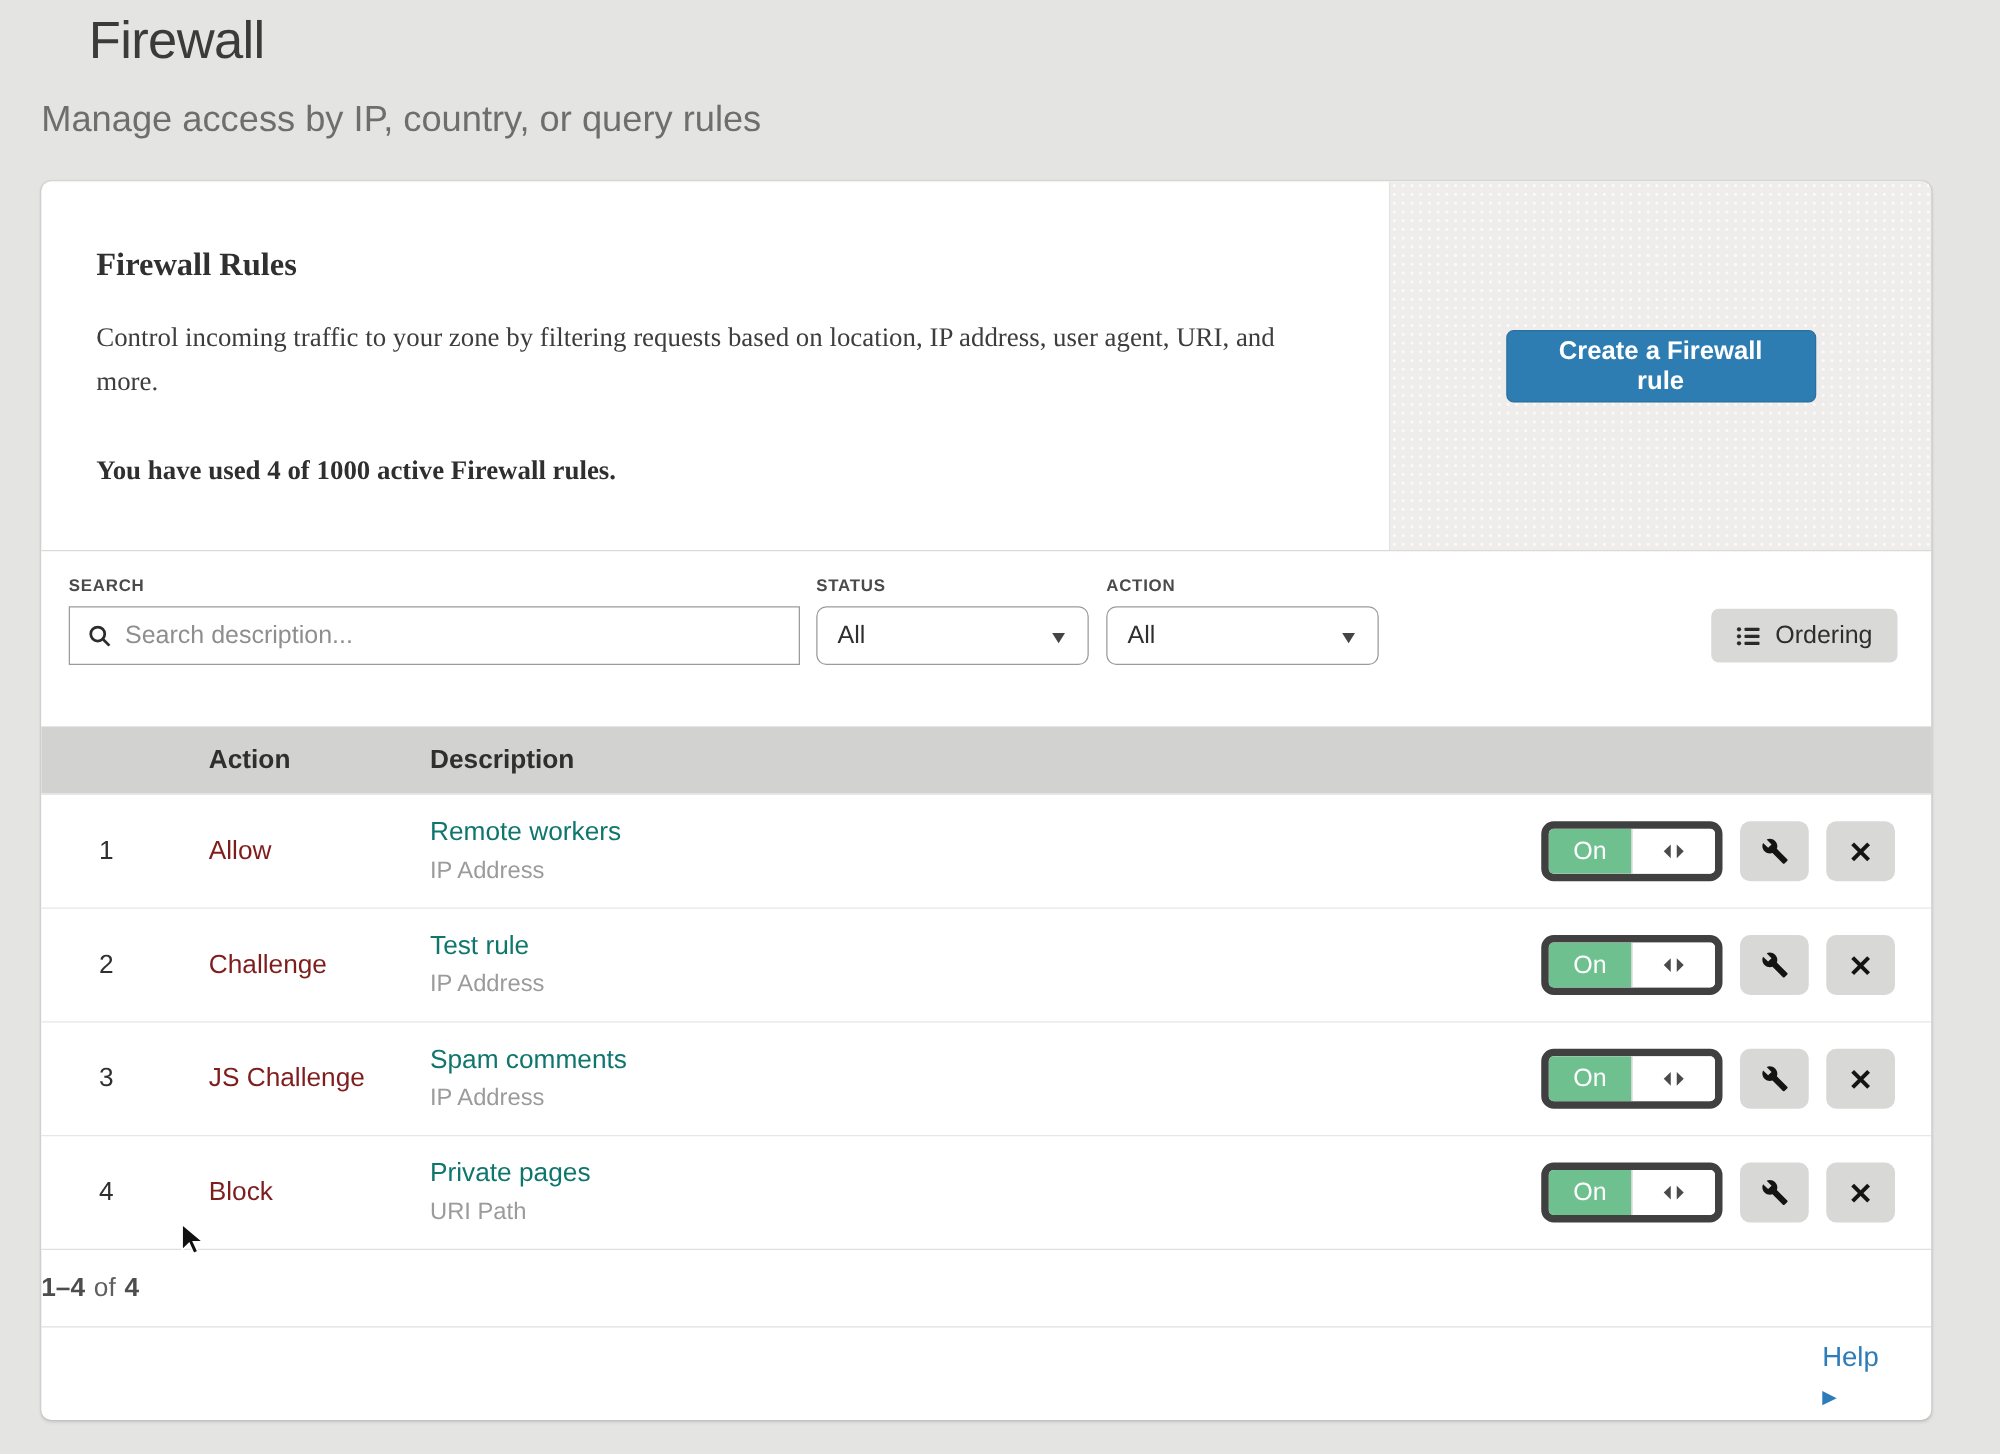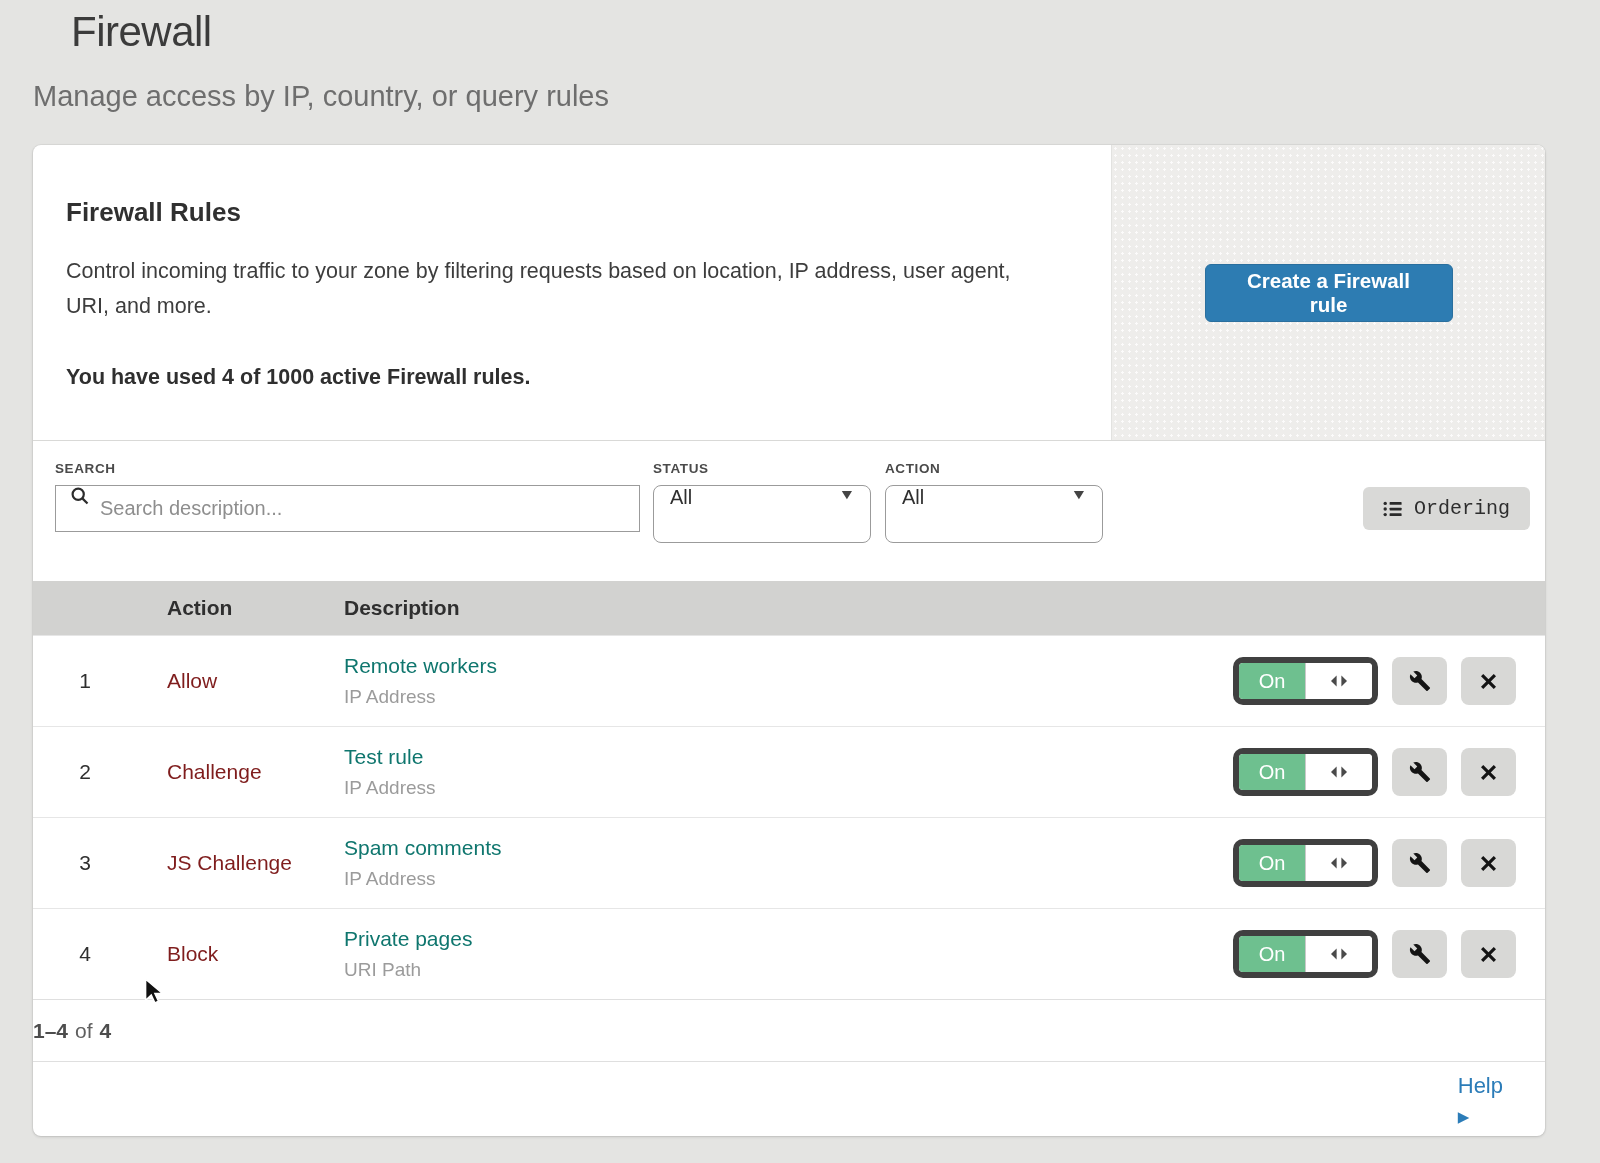--- a/index.html
+++ b/index.html
@@ -27,21 +27,21 @@
     margin-top: 32px;
     width: 1512px;
     background: #ffffff;
     border-radius: 8px;
     box-shadow: 0 1px 3px rgba(0,0,0,0.14), 0 0 0 1px rgba(0,0,0,0.04);
     overflow: hidden;
   }
 
   
   .top-section { display: flex; height: 295px; }
-  .top-left { flex: 1 1 auto; padding: 52px 60px 0 33px; }
+  .top-left { flex: 1 1 auto; padding: 52px 60px 0 44px; font-family: Liberation Serif, serif; }
   .card-heading { font-size: 26px; font-weight: 700; color: #303030; }
   .card-desc {
     margin-top: 26px; font-size: 21.5px; line-height: 1.65;
     color: #3d3d3d; max-width: 945px;
   }
   .usage-text { margin-top: 40px; font-size: 21.5px; font-weight: 700; color: #2f2f2f; }
   .top-right {
     flex: 0 0 434px;
     background-color: #eeedeb;
     background-image: radial-gradient(rgba(255,255,255,0.8) 1px, transparent 1.2px);
@@ -73,43 +73,43 @@
   .filter-label {
     display: block;
     font-size: 13.5px; font-weight: 700; color: #4a4a4a;
     letter-spacing: 0.6px;
     margin-bottom: 9px;
   }
   .search-box { width: 585px; margin-right: 13px; }
   .input-wrap {
     position: relative; height: 47px;
     border: 1px solid #9b9b9b; border-radius: 0;
-    display: flex; 
+    display: flex; align-items: center;
     background: #fff;
   }
   .input-wrap svg { position: absolute; left: 14px; }
   .input-wrap input {
     border: 0; outline: none; background: transparent;
     font-family: inherit; font-size: 20px; color: #333;
     width: 100%; height: 100%; padding-left: 44px;
   }
   .input-wrap input::placeholder { color: #8e8e8e; }
   .select-box { width: 218px; margin-right: 14px; }
   .select-ctl {
-    width: 100%; height: 58px;
+    width: 100%; height: 47px;
     border: 1px solid #9b9b9b; border-radius: 8px;
     background: #fff;
     font-family: inherit; font-size: 20px; color: #2f2f2f;
-    display: flex; justify-content: space-between;
+    display: flex; align-items: center; justify-content: space-between;
     padding: 0 16px 0 16px;
     cursor: pointer;
   }
   .select-ctl .chev { font-size: 14px; color: #444; transform: scaleX(1.25); }
   .ordering-wrap {
-    position: absolute; right: 15px; top: 46px; font-family: Liberation Mono, monospace;
+    position: absolute; right: 27px; top: 46px;
   }
   .ordering-btn {
     height: 43px; padding: 0 20px;
     background: #d9d9d7; border: 0; border-radius: 6px;
     font-family: inherit; font-size: 20px; color: #2e2e2e;
     display: flex; align-items: center; gap: 11px;
     cursor: pointer;
   }
 
   

